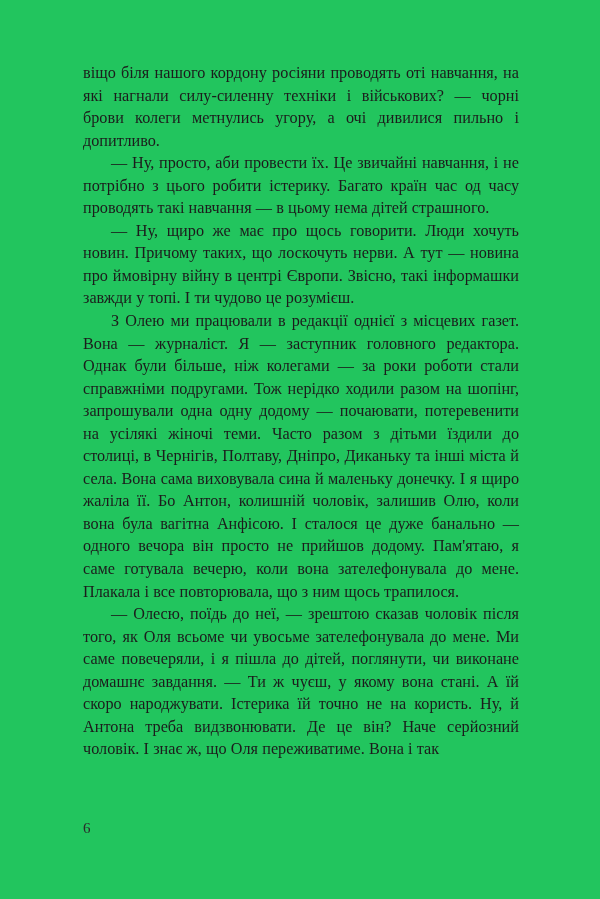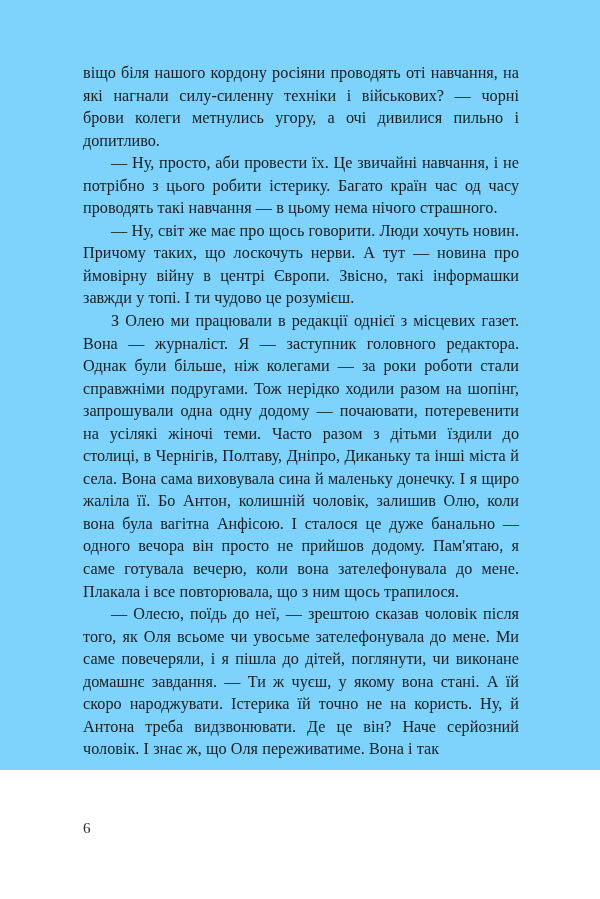--- a/index.html
+++ b/index.html
@@ -14,22 +14,22 @@
     overflow: hidden;
     font-family: "Liberation Serif", "DejaVu Serif", serif;
     color: #1c1c1c;
   }
 
   #page {
     position: absolute;
     left: 0;
     top: 0;
     width: 600px;
-    height: 770px;
-    background: #7dd3fc;
+    height: 899px;
+    background: #22c55e;
   }
 
   #text-block {
     position: absolute;
     left: 83px;
     top: 62px;
     width: 436px;
   }
 
   p.para {
@@ -60,21 +60,21 @@
     letter-spacing: 0.2px;
   }
 </style>
 </head>
 <body>
 
 <div id="page">
 
   <div id="text-block">
     <p class="para first">віщо біля нашого кордону росіяни проводять оті навчання, на які нагнали силу-силенну техніки і військових? — чорні брови колеги метнулись угору, а очі дивилися пильно і допитливо.</p>
-    <p class="para">— Ну, просто, аби провести їх. Це звичайні навчання, і не потрібно з цього робити істерику. Багато країн час од часу проводять такі навчання — в цьому нема нічого страшного.</p>
-    <p class="para">— Ну, світ же має про щось говорити. Люди хочуть новин. Причому таких, що лоскочуть нерви. А тут — новина про ймовірну війну в центрі Європи. Звісно, такі інформашки завжди у топі. І ти чудово це розумієш.</p>
+    <p class="para">— Ну, просто, аби провести їх. Це звичайні навчання, і не потрібно з цього робити істерику. Багато країн час од часу проводять такі навчання — в цьому нема дітей страшного.</p>
+    <p class="para">— Ну, щиро же має про щось говорити. Люди хочуть новин. Причому таких, що лоскочуть нерви. А тут — новина про ймовірну війну в центрі Європи. Звісно, такі інформашки завжди у топі. І ти чудово це розумієш.</p>
     <p class="para">З Олею ми працювали в редакції однієї з місцевих газет. Вона — журналіст. Я — заступник головного редактора. Однак були більше, ніж колегами — за роки роботи стали справжніми подругами. Тож нерідко ходили разом на шопінг, запрошували одна одну додому — почаювати, потеревенити на усілякі жіночі теми. Часто разом з дітьми їздили до столиці, в Чернігів, Полтаву, Дніпро, Диканьку та інші міста й села. Вона сама виховувала сина й маленьку донечку. І я щиро жаліла її. Бо Антон, колишній чоловік, залишив Олю, коли вона була вагітна Анфісою. І сталося це дуже банально — одного вечора він просто не прийшов додому. Пам'ятаю, я саме готувала вечерю, коли вона зателефонувала до мене. Плакала і все повторювала, що з ним щось трапилося.</p>
     <p class="para">— Олесю, поїдь до неї, — зрештою сказав чоловік після того, як Оля всьоме чи увосьме зателефонувала до мене. Ми саме повечеряли, і я пішла до дітей, поглянути, чи виконане домашнє завдання. — Ти ж чуєш, у якому вона стані. А їй скоро народжувати. Істерика їй точно не на користь. Ну, й Антона треба видзвонювати. Де це він? Наче серйозний чоловік. І знає ж, що Оля переживатиме. Вона і так</p>
   </div>
 
   <div id="page-number">6</div>
 
 </div>
 
 </body></html>

